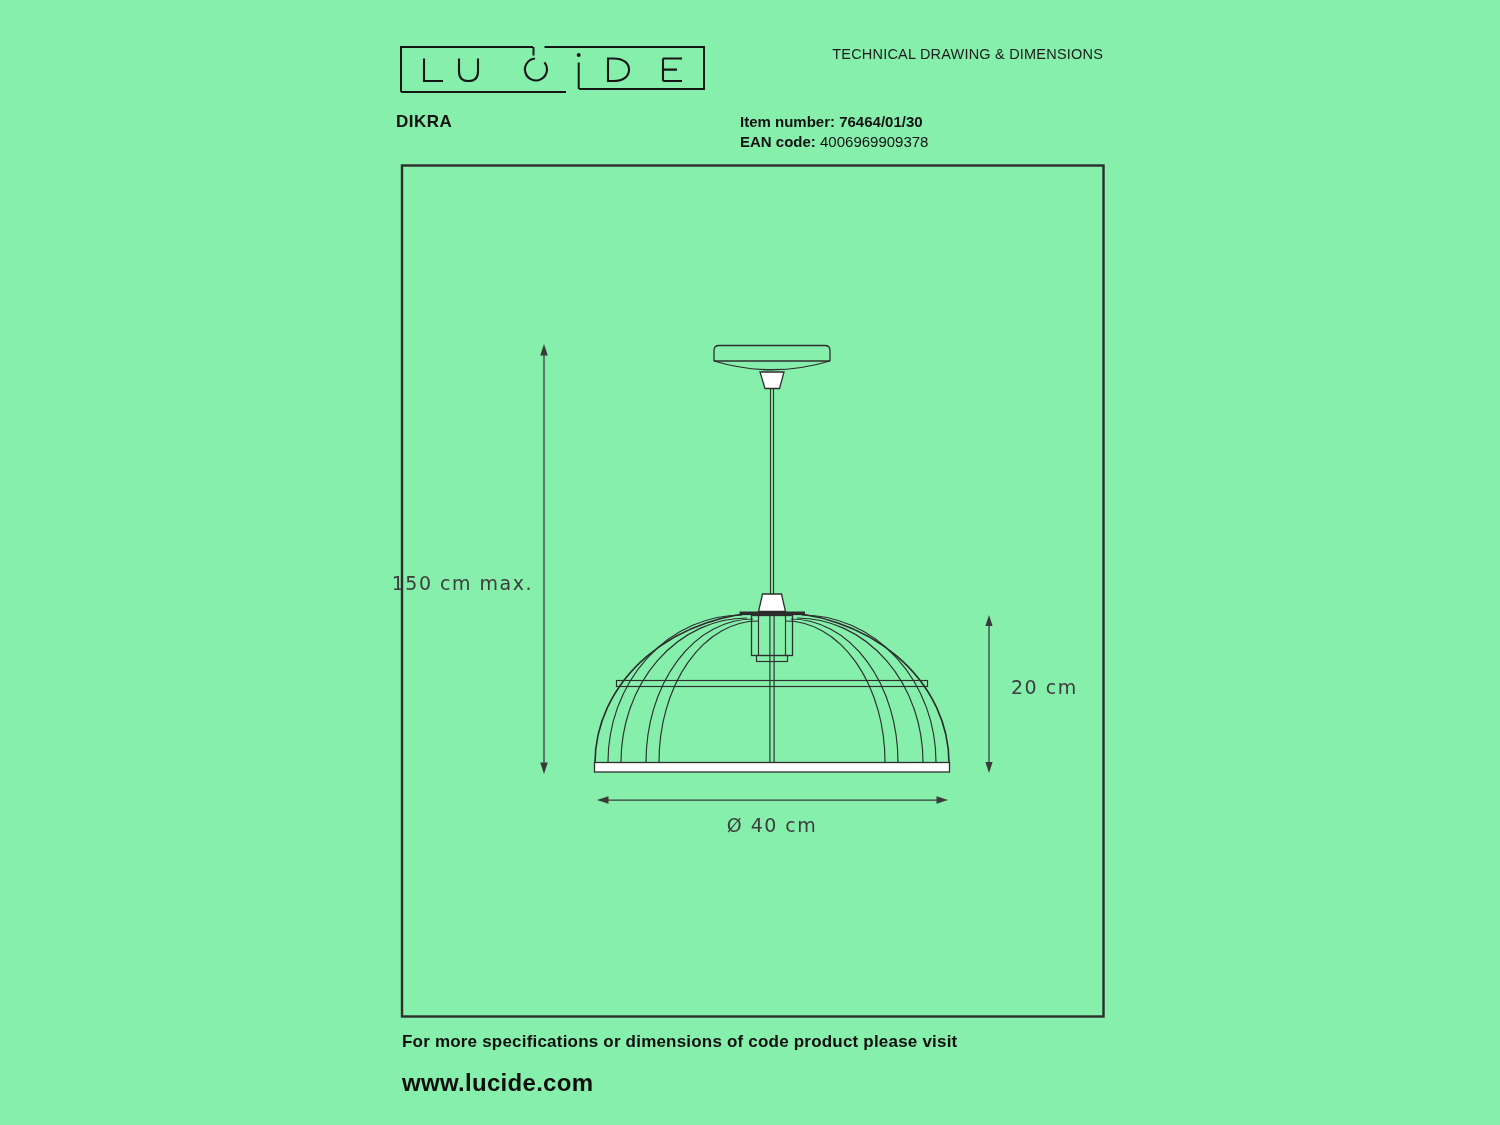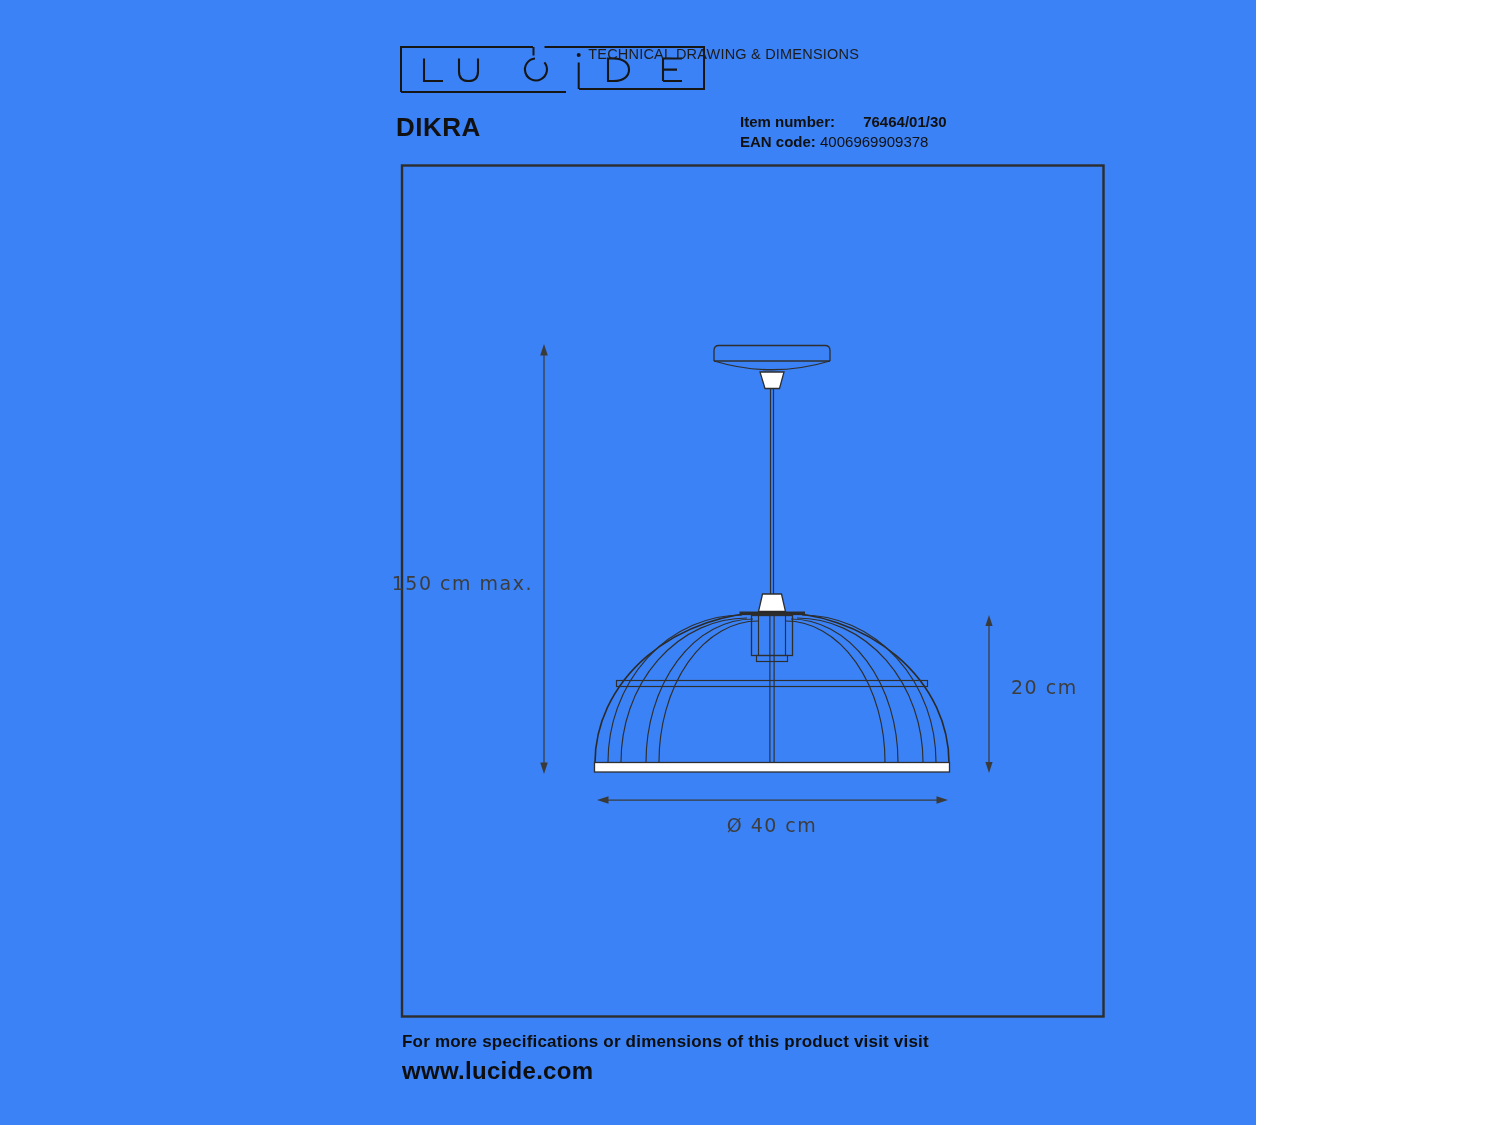--- a/index.html
+++ b/index.html
@@ -1,44 +1,44 @@
 <!DOCTYPE html>
 <html><head>
 <meta charset="utf-8">
 <style>
   html,body{margin:0;padding:0;background:#fff;}
   .page{
     position:relative;
-    width:1256px;height:1125px;
-    background:#3b82f6;
+    width:1500px;height:1125px;
+    background:#86efac;
     font-family:"Liberation Sans", sans-serif;
     color:#1a1a1a;
     overflow:hidden;
   }
   .abs{position:absolute;}
   
   .product-name{
     left:396px;top:112px;
-    font-size:26px;font-weight:bold;letter-spacing:.5px;color:#111;
+    font-size:17px;font-weight:bold;letter-spacing:.5px;color:#111;
   }
   .doc-title{
     right:397px;top:46px;
     font-size:14.5px;letter-spacing:.2px;color:#1c1c1c;white-space:nowrap;
   }
   .item-block{
     left:740px;top:112px;
     font-size:15px;line-height:20px;color:#111;white-space:nowrap;
   }
   .item-block .lbl{font-weight:bold;text-align:center;}
-  .item-block .val-bold{font-weight:bold;margin-left:24px;}
+  .item-block .val-bold{font-weight:bold;}
   .item-block .val{font-weight:normal;}
   
   .footer{left:402px;top:1032px;}
   .footer-note{font-size:17px;font-weight:bold;letter-spacing:.2px;color:#0e0e0e;}
-  .footer-site{font-size:24px;font-weight:bold;letter-spacing:.3px;color:#0e0e0e;margin-top:5px;}
+  .footer-site{font-size:24px;font-weight:bold;letter-spacing:.3px;color:#0e0e0e;margin-top:17px;}
   
   svg{display:block;}
   .draw{stroke:#2e2e2e;fill:none;stroke-width:1.3;}
   .draw-thin{stroke:#2e2e2e;fill:none;stroke-width:1.15;}
   .draw-bold{stroke:#2a2a2a;fill:none;stroke-width:1.6;}
   .whitefill{fill:#ffffff;}
   .dim{stroke:#3a3a3a;fill:none;stroke-width:1.25;}
   .dim-head{fill:#3a3a3a;stroke:none;}
   .dim-label{
     font-family:"DejaVu Sans", sans-serif;
@@ -145,17 +145,17 @@
 
     <g>
       <line class="dim" x1="601" y1="800" x2="944" y2="800"></line>
       <path class="dim-head" d="M597,800 L608.5,796.2 L608.5,803.8 Z"></path>
       <path class="dim-head" d="M948,800 L936.5,796.2 L936.5,803.8 Z"></path>
       <text class="dim-label" x="772" y="832" text-anchor="middle">Ø 40 cm</text>
     </g>
   </svg>
 
   <div class="abs footer">
-    <div class="footer-note">For more specifications or dimensions of this product visit visit</div>
+    <div class="footer-note">For more specifications or dimensions of code product please visit</div>
     <div class="footer-site">www.lucide.com</div>
   </div>
 
 </div>
 
 </body></html>

